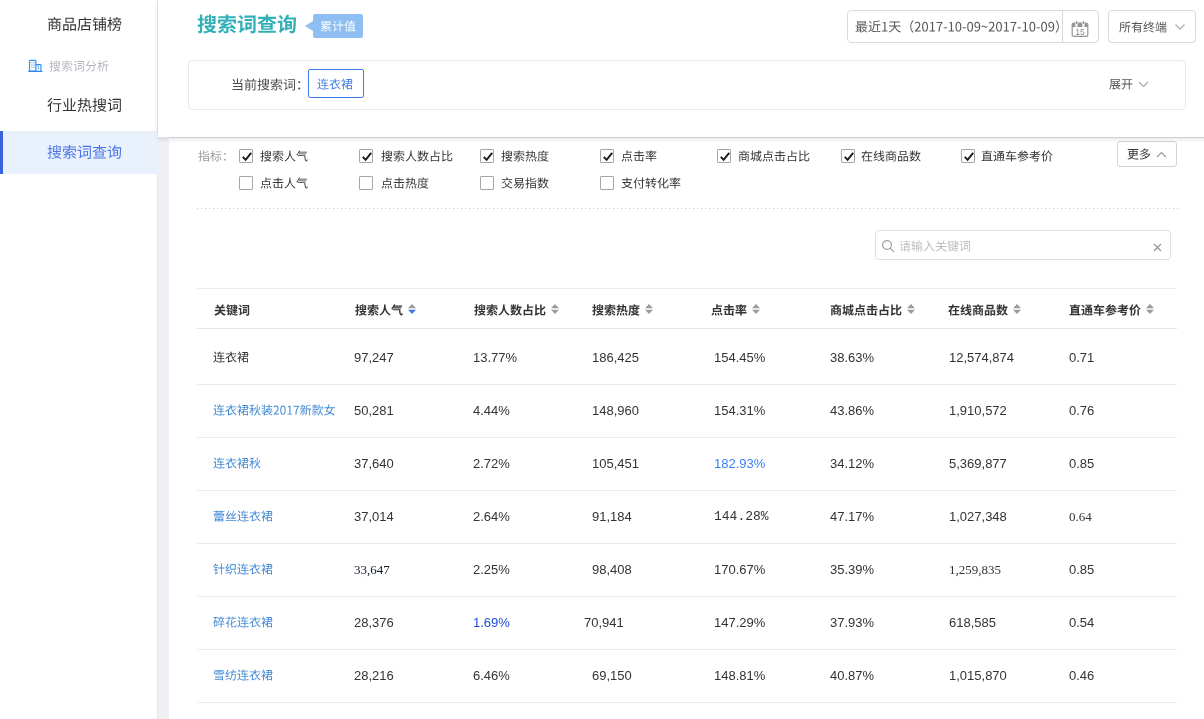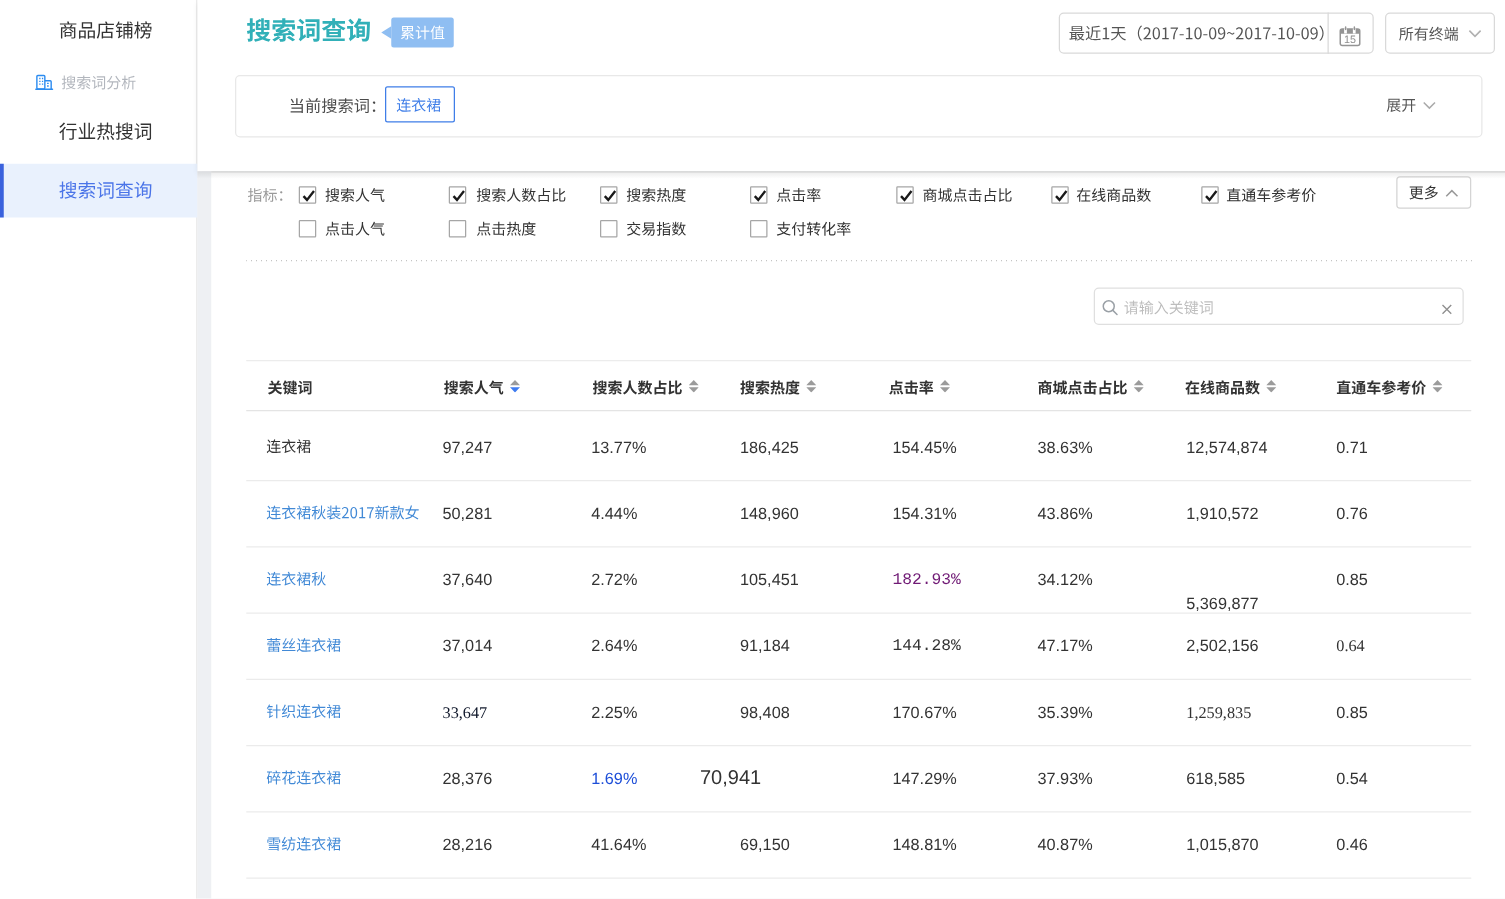--- a/index.html
+++ b/index.html
@@ -660,42 +660,42 @@
           <use href="#r8fde" x="0"></use>
           <use href="#r8863" x="1000"></use>
           <use href="#r88d9" x="2000"></use>
           <use href="#r79cb" x="3000"></use>
         </g>
       </svg>
     </div>
     <div style="position:absolute;left:354px;top:455px;height:18px;line-height:18px;font-size:13px;color:#333;font-family:'Liberation Sans',sans-serif">37,640</div>
     <div style="position:absolute;left:473px;top:455px;height:18px;line-height:18px;font-size:13px;color:#333;font-family:'Liberation Sans',sans-serif">2.72%</div>
     <div style="position:absolute;left:592px;top:455px;height:18px;line-height:18px;font-size:13px;color:#333;font-family:'Liberation Sans',sans-serif">105,451</div>
-    <div style="position:absolute;left:714px;top:455px;height:18px;line-height:18px;font-size:13px;color:#701a75;font-family:Liberation Mono, monospace">182.93%</div>
+    <div style="position:absolute;left:714px;top:455px;height:18px;line-height:18px;font-size:13px;color:#3b82f6;font-family:Liberation Sans, sans-serif">182.93%</div>
     <div style="position:absolute;left:830px;top:455px;height:18px;line-height:18px;font-size:13px;color:#333;font-family:'Liberation Sans',sans-serif">34.12%</div>
-    <div style="position:absolute;left:949px;top:474px;height:18px;line-height:18px;font-size:13px;color:#333;font-family:'Liberation Sans',sans-serif">5,369,877</div>
+    <div style="position:absolute;left:949px;top:455px;height:18px;line-height:18px;font-size:13px;color:#333;font-family:'Liberation Sans',sans-serif">5,369,877</div>
     <div style="position:absolute;left:1069px;top:455px;height:18px;line-height:18px;font-size:13px;color:#333;font-family:'Liberation Sans',sans-serif">0.85</div>
     <div style="position:absolute;left:197px;top:490px;width:980px;height:0;border-top:1px solid #ebebeb"></div>
     <div style="position:absolute;left:213px;top:508px">
       <svg width="60" height="16" viewBox="0 0 60 16" style="display:block">
         <g transform="matrix(0.0120,0,0,-0.0120,0,12.56)" fill="#4189d6">
           <use href="#r857e" x="0"></use>
           <use href="#r4e1d" x="1000"></use>
           <use href="#r8fde" x="2000"></use>
           <use href="#r8863" x="3000"></use>
           <use href="#r88d9" x="4000"></use>
         </g>
       </svg>
     </div>
     <div style="position:absolute;left:354px;top:508px;height:18px;line-height:18px;font-size:13px;color:#333;font-family:'Liberation Sans',sans-serif">37,014</div>
     <div style="position:absolute;left:473px;top:508px;height:18px;line-height:18px;font-size:13px;color:#333;font-family:'Liberation Sans',sans-serif">2.64%</div>
     <div style="position:absolute;left:592px;top:508px;height:18px;line-height:18px;font-size:13px;color:#333;font-family:'Liberation Sans',sans-serif">91,184</div>
     <div style="position:absolute;left:714px;top:508px;height:18px;line-height:18px;font-size:13px;color:#333;font-family:Liberation Mono, monospace">144.28%</div>
     <div style="position:absolute;left:830px;top:508px;height:18px;line-height:18px;font-size:13px;color:#333;font-family:'Liberation Sans',sans-serif">47.17%</div>
-    <div style="position:absolute;left:949px;top:508px;height:18px;line-height:18px;font-size:13px;color:#333;font-family:'Liberation Sans',sans-serif">2,502,156</div>
+    <div style="position:absolute;left:949px;top:508px;height:18px;line-height:18px;font-size:13px;color:#333;font-family:'Liberation Sans',sans-serif">1,027,348</div>
     <div style="position:absolute;left:1069px;top:508px;height:18px;line-height:18px;font-size:13px;color:#333;font-family:Liberation Serif, serif">0.64</div>
     <div style="position:absolute;left:197px;top:543px;width:980px;height:0;border-top:1px solid #ebebeb"></div>
     <div style="position:absolute;left:213px;top:561px">
       <svg width="60" height="16" viewBox="0 0 60 16" style="display:block">
         <g transform="matrix(0.0120,0,0,-0.0120,0,12.56)" fill="#4189d6">
           <use href="#r9488" x="0"></use>
           <use href="#r7ec7" x="1000"></use>
           <use href="#r8fde" x="2000"></use>
           <use href="#r8863" x="3000"></use>
           <use href="#r88d9" x="4000"></use>
@@ -716,38 +716,38 @@
           <use href="#r788e" x="0"></use>
           <use href="#r82b1" x="1000"></use>
           <use href="#r8fde" x="2000"></use>
           <use href="#r8863" x="3000"></use>
           <use href="#r88d9" x="4000"></use>
         </g>
       </svg>
     </div>
     <div style="position:absolute;left:354px;top:614px;height:18px;line-height:18px;font-size:13px;color:#333;font-family:'Liberation Sans',sans-serif">28,376</div>
     <div style="position:absolute;left:473px;top:614px;height:18px;line-height:18px;font-size:13px;color:#1d4ed8;font-family:'Liberation Sans',sans-serif">1.69%</div>
-    <div style="position:absolute;left:560px;top:614px;height:18px;line-height:18px;font-size:16px;color:#333;font-family:'Liberation Sans',sans-serif">70,941</div>
+    <div style="position:absolute;left:584px;top:614px;height:18px;line-height:18px;font-size:13px;color:#333;font-family:'Liberation Sans',sans-serif">70,941</div>
     <div style="position:absolute;left:714px;top:614px;height:18px;line-height:18px;font-size:13px;color:#333;font-family:'Liberation Sans',sans-serif">147.29%</div>
     <div style="position:absolute;left:830px;top:614px;height:18px;line-height:18px;font-size:13px;color:#333;font-family:'Liberation Sans',sans-serif">37.93%</div>
     <div style="position:absolute;left:949px;top:614px;height:18px;line-height:18px;font-size:13px;color:#333;font-family:'Liberation Sans',sans-serif">618,585</div>
     <div style="position:absolute;left:1069px;top:614px;height:18px;line-height:18px;font-size:13px;color:#333;font-family:'Liberation Sans',sans-serif">0.54</div>
     <div style="position:absolute;left:197px;top:649px;width:980px;height:0;border-top:1px solid #ebebeb"></div>
     <div style="position:absolute;left:213px;top:667px">
       <svg width="60" height="16" viewBox="0 0 60 16" style="display:block">
         <g transform="matrix(0.0120,0,0,-0.0120,0,12.56)" fill="#4189d6">
           <use href="#r96ea" x="0"></use>
           <use href="#r7eba" x="1000"></use>
           <use href="#r8fde" x="2000"></use>
           <use href="#r8863" x="3000"></use>
           <use href="#r88d9" x="4000"></use>
         </g>
       </svg>
     </div>
     <div style="position:absolute;left:354px;top:667px;height:18px;line-height:18px;font-size:13px;color:#333;font-family:'Liberation Sans',sans-serif">28,216</div>
-    <div style="position:absolute;left:473px;top:667px;height:18px;line-height:18px;font-size:13px;color:#333;font-family:'Liberation Sans',sans-serif">41.64%</div>
+    <div style="position:absolute;left:473px;top:667px;height:18px;line-height:18px;font-size:13px;color:#333;font-family:'Liberation Sans',sans-serif">6.46%</div>
     <div style="position:absolute;left:592px;top:667px;height:18px;line-height:18px;font-size:13px;color:#333;font-family:'Liberation Sans',sans-serif">69,150</div>
     <div style="position:absolute;left:714px;top:667px;height:18px;line-height:18px;font-size:13px;color:#333;font-family:'Liberation Sans',sans-serif">148.81%</div>
     <div style="position:absolute;left:830px;top:667px;height:18px;line-height:18px;font-size:13px;color:#333;font-family:'Liberation Sans',sans-serif">40.87%</div>
     <div style="position:absolute;left:949px;top:667px;height:18px;line-height:18px;font-size:13px;color:#333;font-family:'Liberation Sans',sans-serif">1,015,870</div>
     <div style="position:absolute;left:1069px;top:667px;height:18px;line-height:18px;font-size:13px;color:#333;font-family:'Liberation Sans',sans-serif">0.46</div>
     <div style="position:absolute;left:197px;top:702px;width:980px;height:0;border-top:1px solid #ebebeb"></div>
     <div style="position:absolute;left:158px;top:137px;width:1046px;height:6px;background:linear-gradient(rgba(0,0,0,0.085),rgba(0,0,0,0))"></div>
 </div>
 </body></html>

